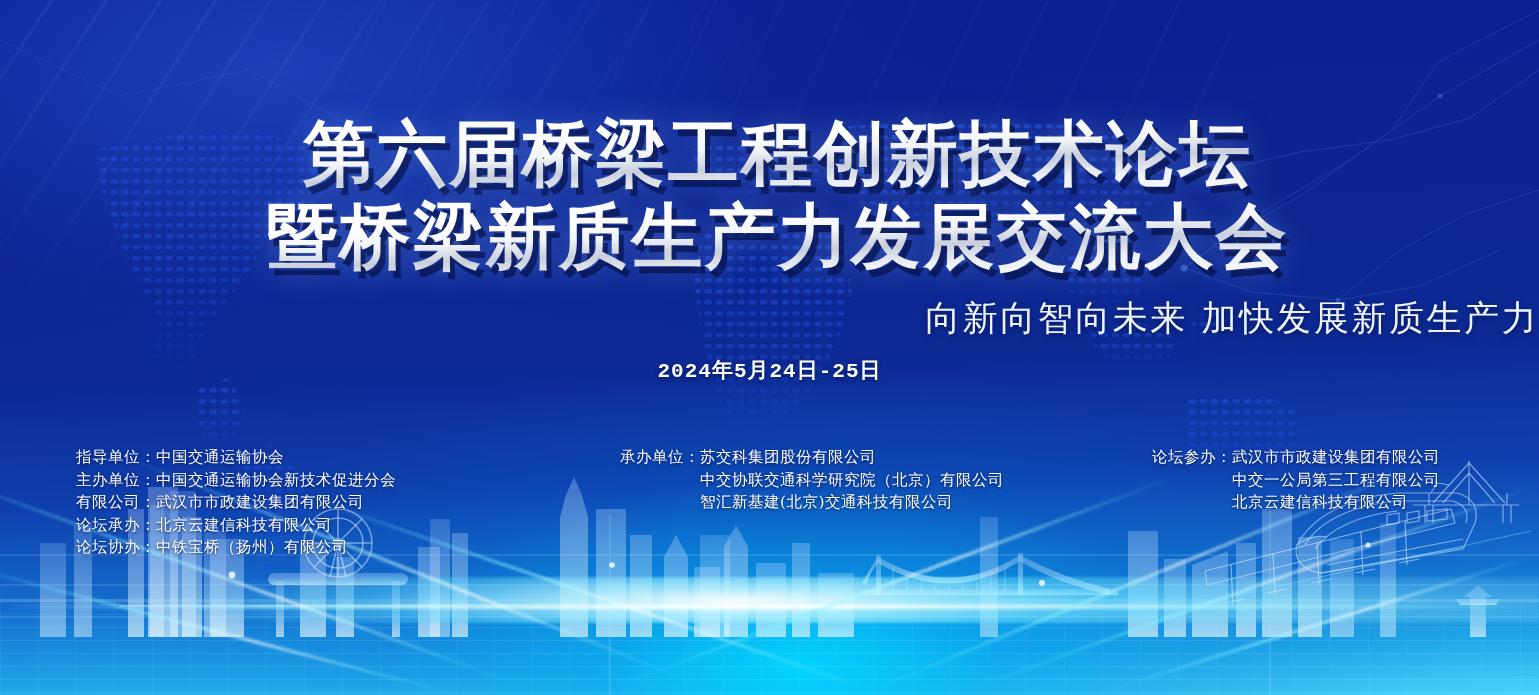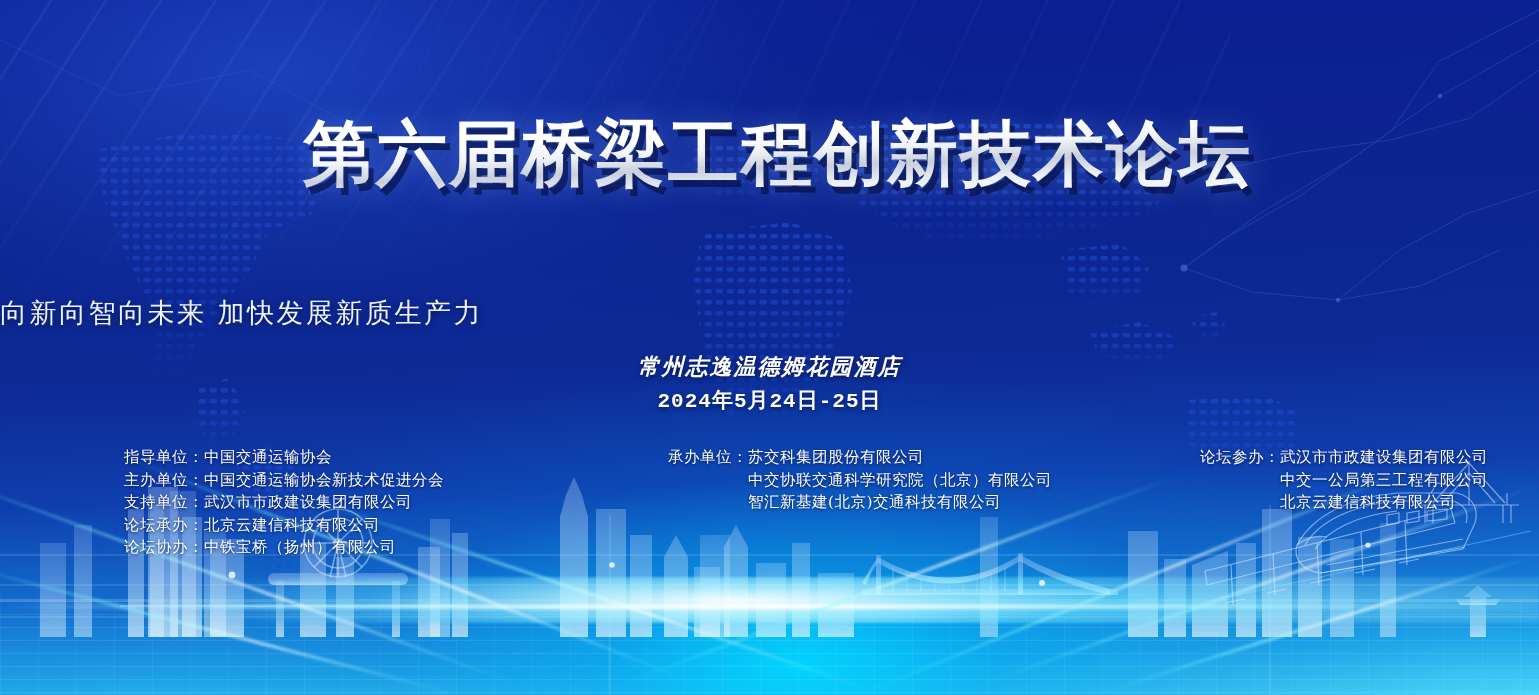--- a/index.html
+++ b/index.html
@@ -109,27 +109,28 @@
     background:linear-gradient(178deg,#ffffff 0%,#ffffff 34%,#f2f4f8 47%,#c9cfdb 60%,#eef1f6 74%,#ffffff 100%);
     -webkit-background-clip:text;
     background-clip:text;
     color:transparent;
     -webkit-text-fill-color:transparent;
     filter:drop-shadow(5px 7px 0px rgba(3,12,62,0.62)) drop-shadow(0 0 14px rgba(140,190,255,0.30));
     white-space:nowrap;
   }
 
   .subtitle{
-    position:absolute;left:0;right:0;top:295px;text-align:left;
+    position:absolute;left:0;right:0;top:295px;text-align:right;
     font-family:"DejaVu Serif","Liberation Serif",serif;
-    font-size:27px;
+    font-size:35px;
     letter-spacing:2.5px;
     color:#eef4ff;
     text-shadow:0 2px 6px rgba(2,14,60,.75);
     white-space:nowrap;
+    padding-left:21px;
   }
 
   .venue-block{
     position:absolute;left:0;right:0;top:352px;text-align:center;
   }
   .venue{
     font-family:"DejaVu Serif","Liberation Serif",serif;
     font-style:italic;
     font-weight:700;
     font-size:22px;
@@ -158,21 +159,20 @@
 
   .org-row{
     display:flex;
     align-items:flex-start;
     font-family:"DejaVu Serif","Liberation Serif",serif;
     font-size:15.5px;
     line-height:22.5px;
     color:#ffffff;
     text-shadow:0 1px 3px rgba(2,14,60,.8);
     white-space:nowrap;
-    margin-left:48px;
   }
   .org-label{flex:0 0 auto;letter-spacing:.5px;}
   .org-label.blank{visibility:hidden;}
   .org-value{flex:0 0 auto;letter-spacing:.5px;text-align:right;}
 </style>
 </head>
 <body>
 
 <div class="banner">
 
@@ -416,42 +416,42 @@
       <g stroke="#8fe9ff" stroke-opacity=".45" stroke-width="1" fill="none">
         <path d="M0,150 L330,78"></path>
       </g>
     </svg>
   </div>
 
   <div class="content">
 
     <div class="title-block">
       <div class="title-line">第六届桥梁工程创新技术论坛</div>
+      <div class="title-line">暨桥梁新质生产力发展交流大会</div>
     </div>
 
     <div class="subtitle">向新向智向未来 加快发展新质生产力</div>
 
     <div class="venue-block">
-      <div class="venue">常州志逸温德姆花园酒店</div>
       <div class="date">2024年5月24日-25日</div>
     </div>
 
     <div class="orgs">
 
       <div class="org-col left">
         <div class="org-row">
           <span class="org-label">指导单位：</span>
           <span class="org-value">中国交通运输协会</span>
         </div>
         <div class="org-row">
           <span class="org-label">主办单位：</span>
           <span class="org-value">中国交通运输协会新技术促进分会</span>
         </div>
         <div class="org-row">
-          <span class="org-label">支持单位：</span>
+          <span class="org-label">有限公司：</span>
           <span class="org-value">武汉市市政建设集团有限公司</span>
         </div>
         <div class="org-row">
           <span class="org-label">论坛承办：</span>
           <span class="org-value">北京云建信科技有限公司</span>
         </div>
         <div class="org-row">
           <span class="org-label">论坛协办：</span>
           <span class="org-value">中铁宝桥（扬州）有限公司</span>
         </div>

